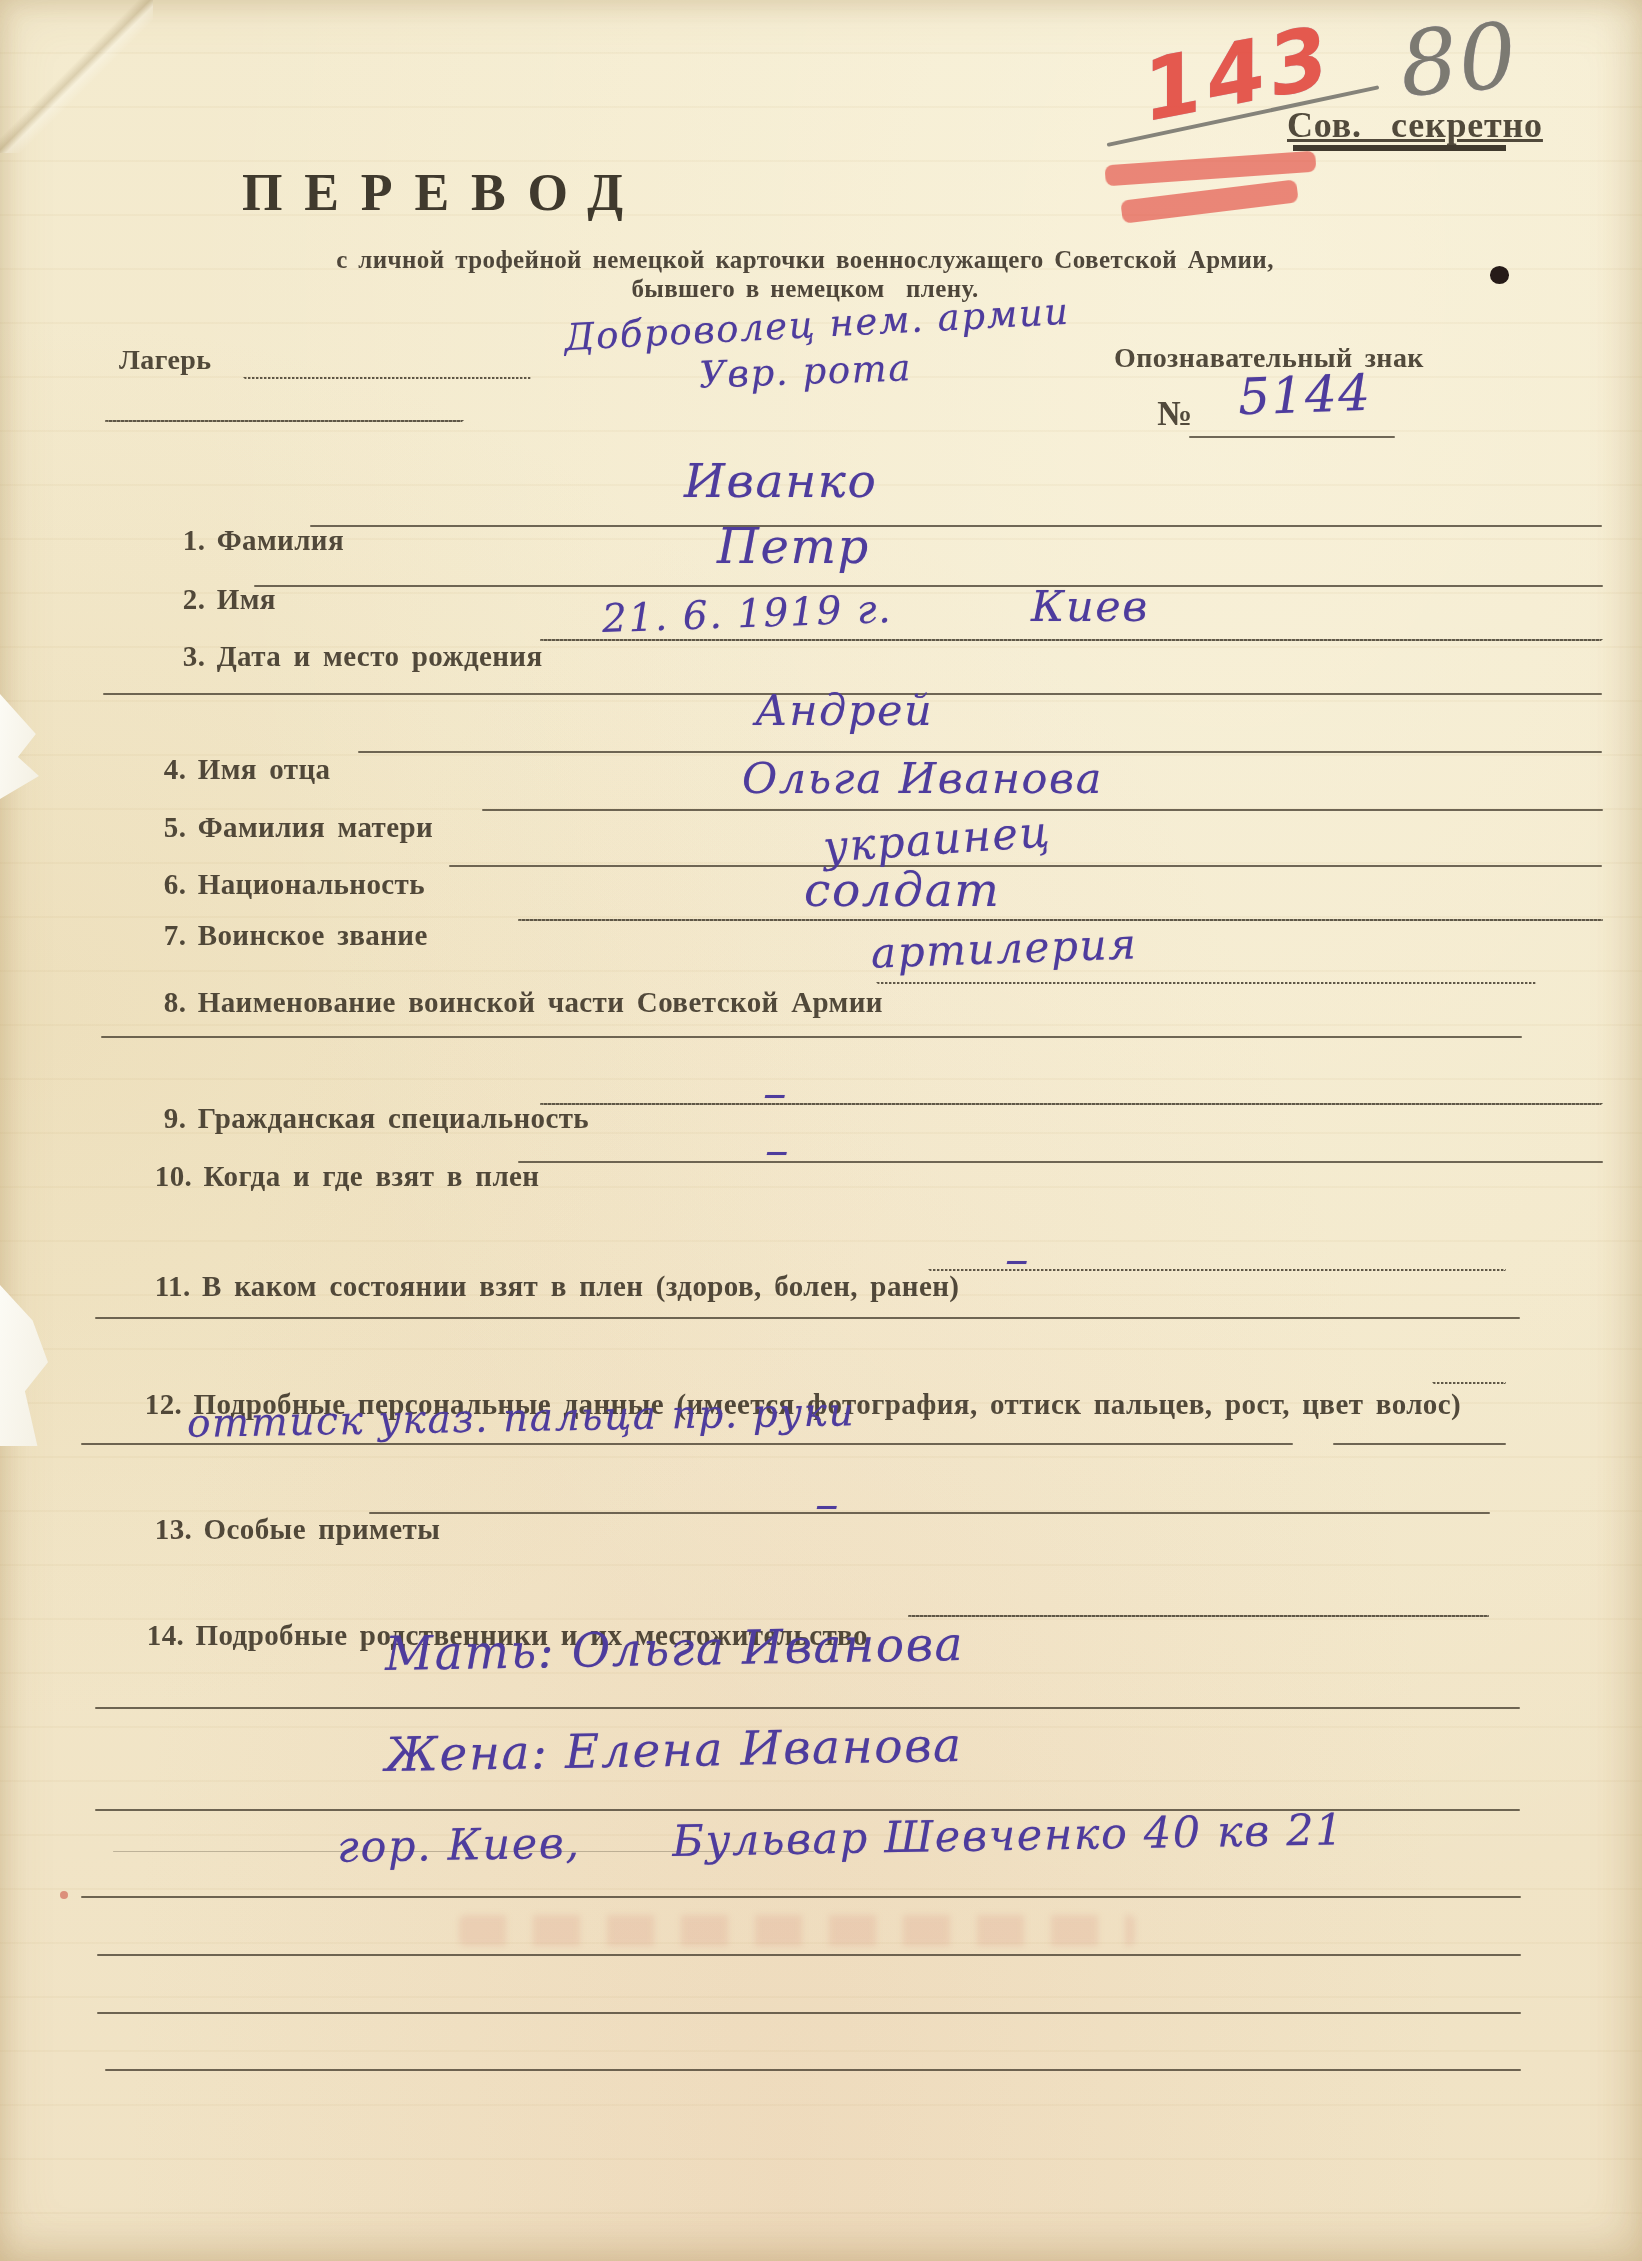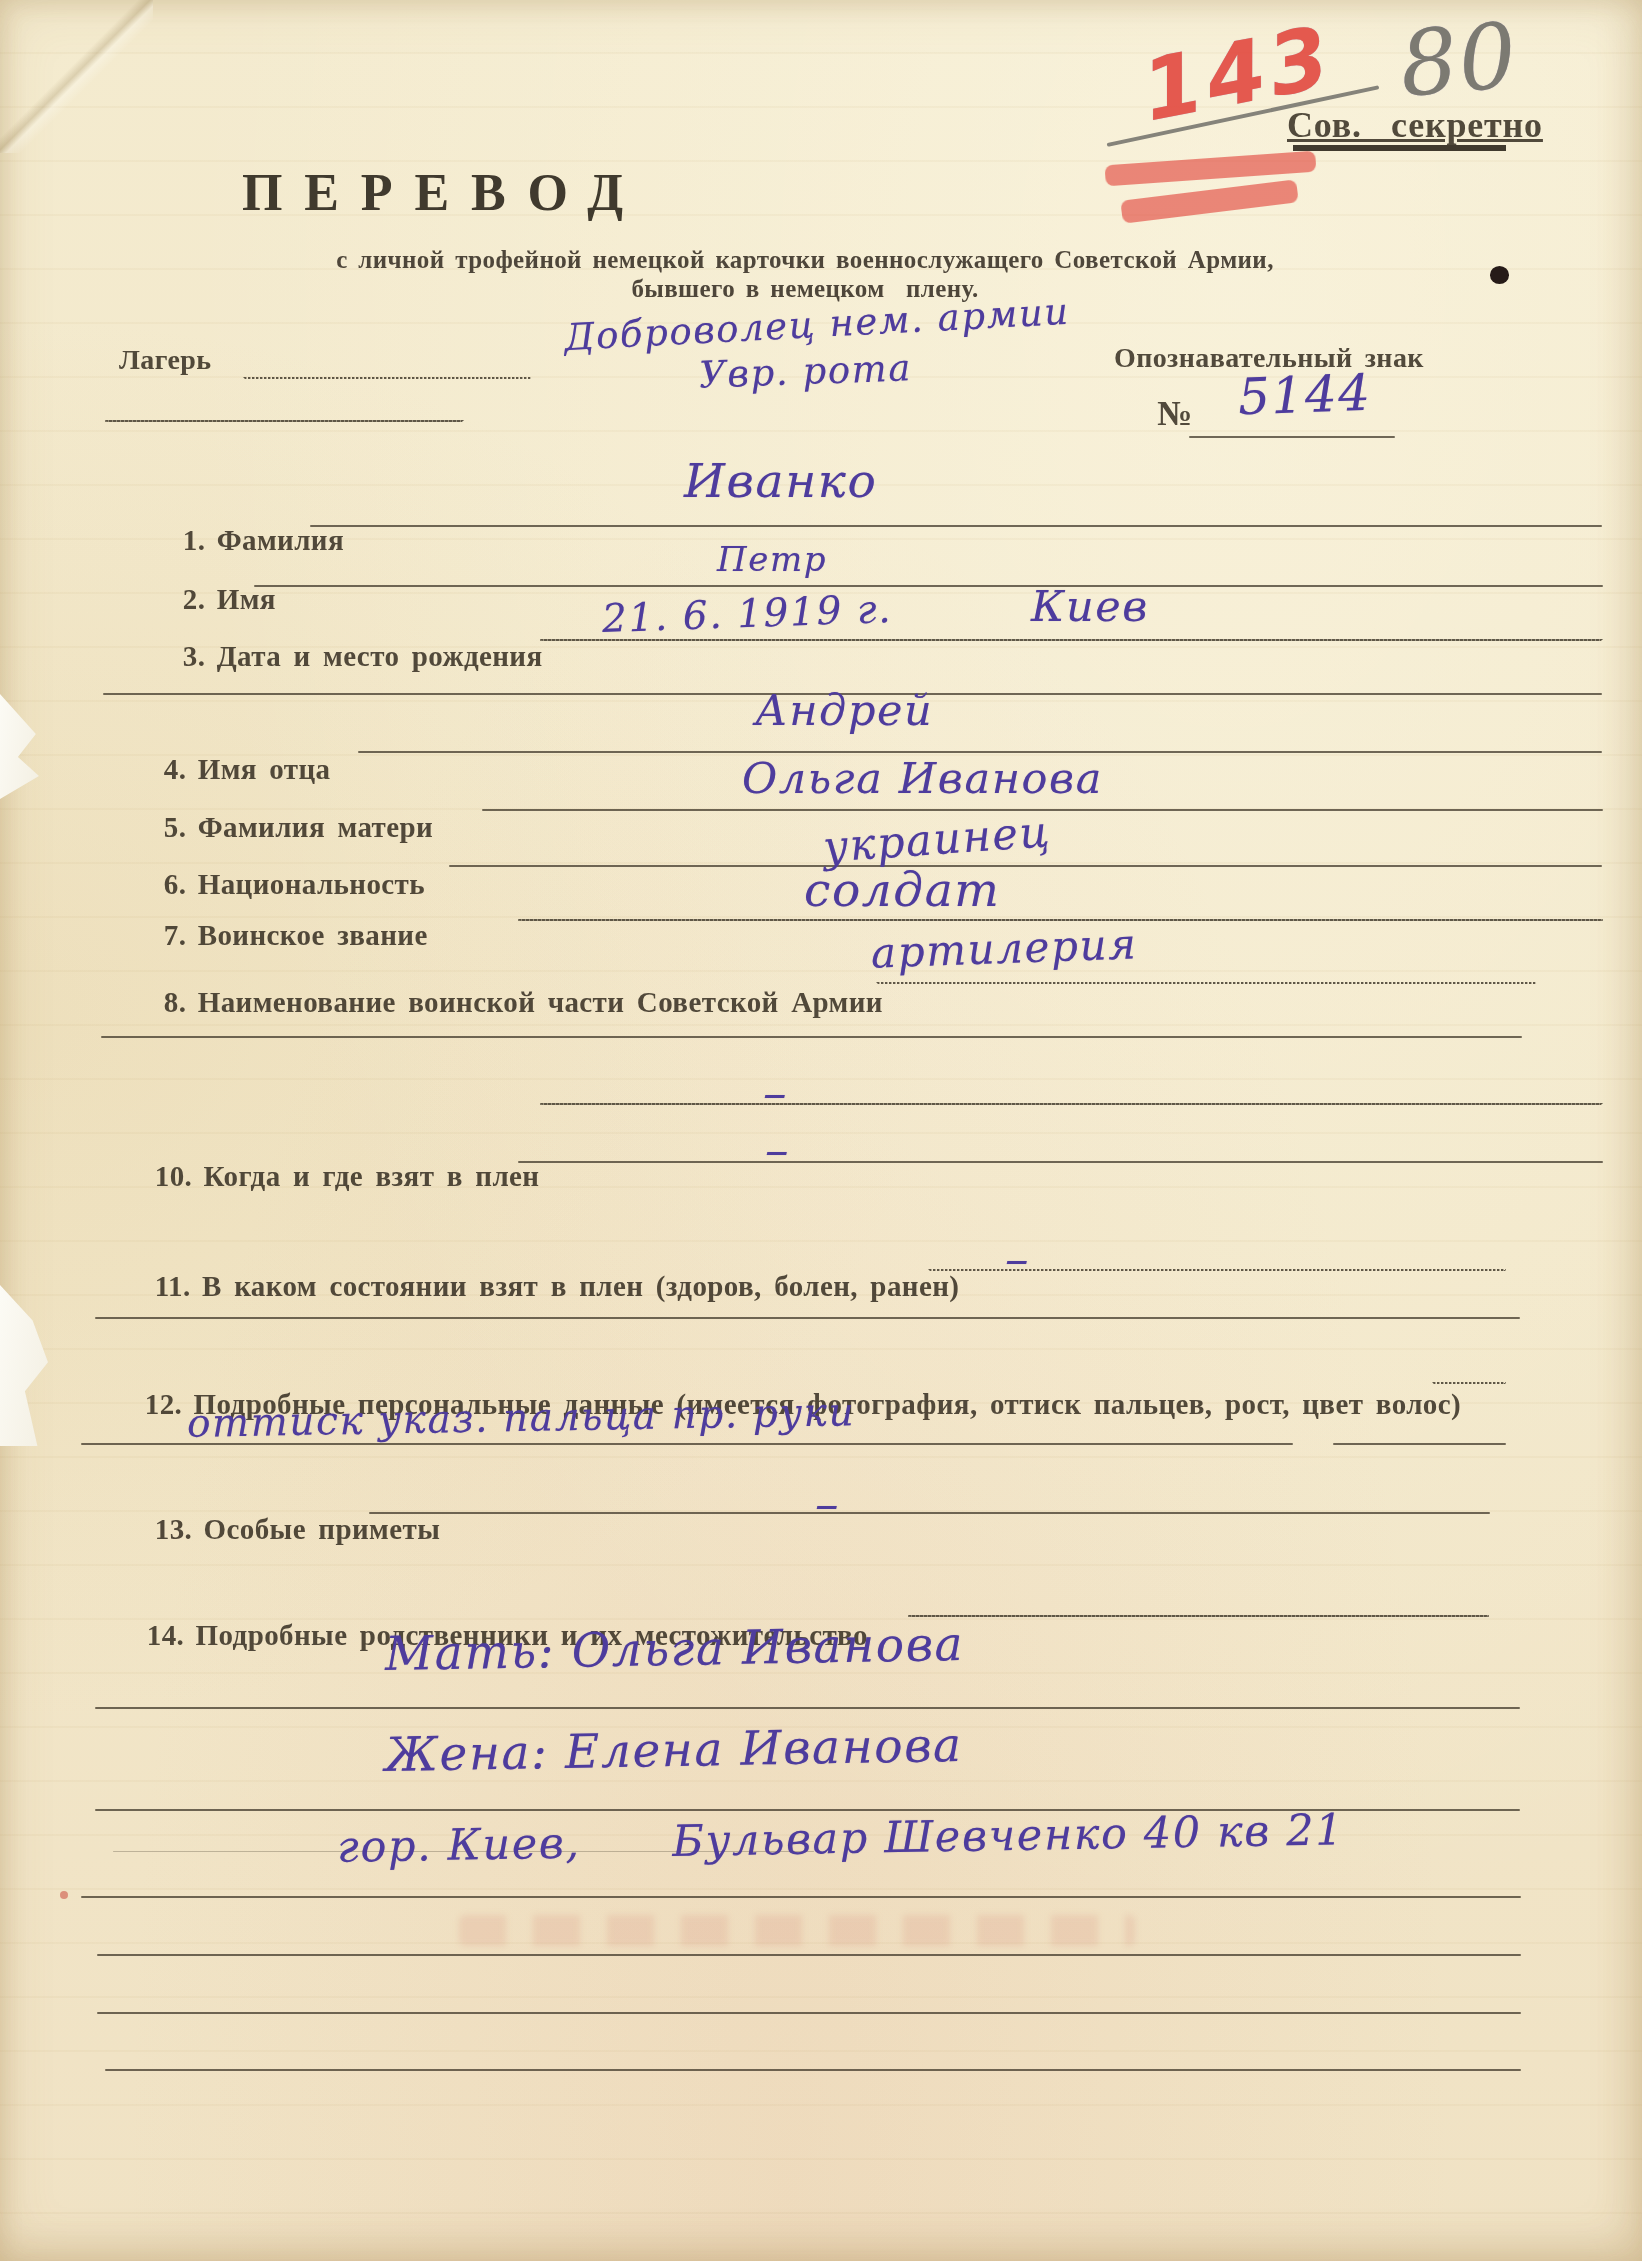--- a/index.html
+++ b/index.html
@@ -70,21 +70,21 @@
   <div class="rule" style="left:1189px;top:436px;width:206px;"></div>
 
   <div class="lbl" style="left:133px;top:493px;">
     <span class="num">1.</span><span>Фамилия</span></div>
   <div class="rule" style="left:310px;top:525px;width:1292px;"></div>
   <div class="hw" style="left:684px;top:457px;font-size:47px;">Иванко</div>
 
   <div class="lbl" style="left:133px;top:552px;">
     <span class="num">2.</span><span>Имя</span></div>
   <div class="rule" style="left:254px;top:585px;width:1349px;"></div>
-  <div class="hw" style="left:717px;top:542px;font-size:34px;">Петр</div>
+  <div class="hw" style="left:717px;top:522px;font-size:48px;">Петр</div>
 
   <div class="lbl" style="left:133px;top:609px;">
     <span class="num">3.</span><span>Дата и место рождения</span></div>
   <div class="rule dot" style="left:540px;top:639px;width:1063px;"></div>
   <div class="hw" style="left:602px;top:594px;font-size:39px;transform:rotate(-2deg);">21. 6. 1919 г.</div>
   <div class="hw" style="left:1031px;top:585px;font-size:43px;">Киев</div>
 
   <div class="rule" style="left:103px;top:693px;width:1499px;"></div>
 
   <div class="lbl" style="left:114px;top:722px;">
@@ -107,20 +107,22 @@
   <div class="rule dot" style="left:518px;top:919px;width:1085px;"></div>
   <div class="hw" style="left:804px;top:866px;font-size:47px;">солдат</div>
 
   <div class="lbl" style="left:114px;top:955px;">
     <span class="num">8.</span><span>Наименование воинской части Советской Армии</span></div>
   <div class="rule dot" style="left:876px;top:982px;width:660px;"></div>
   <div class="hw" style="left:871px;top:928px;font-size:42px;transform:rotate(-2deg);">артилерия</div>
 
   <div class="rule" style="left:101px;top:1036px;width:1421px;"></div>
 
+  <div class="lbl" style="left:114px;top:1071px;">
+    <span class="num">9.</span><span>Гражданская специальность</span></div>
   <div class="rule dot" style="left:540px;top:1103px;width:1063px;"></div>
   <div class="hw" style="left:763px;top:1069px;font-size:47px;">–</div>
 
   <div class="lbl" style="left:105px;top:1129px;">
     <span class="num">10.</span><span>Когда и где взят в плен</span></div>
   <div class="rule" style="left:518px;top:1161px;width:1085px;"></div>
   <div class="hw" style="left:765px;top:1126px;font-size:47px;">–</div>
 
   <div class="lbl" style="left:105px;top:1239px;">
     <span class="num">11.</span><span>В каком состоянии взят в плен (здоров, болен, ранен)</span></div>

